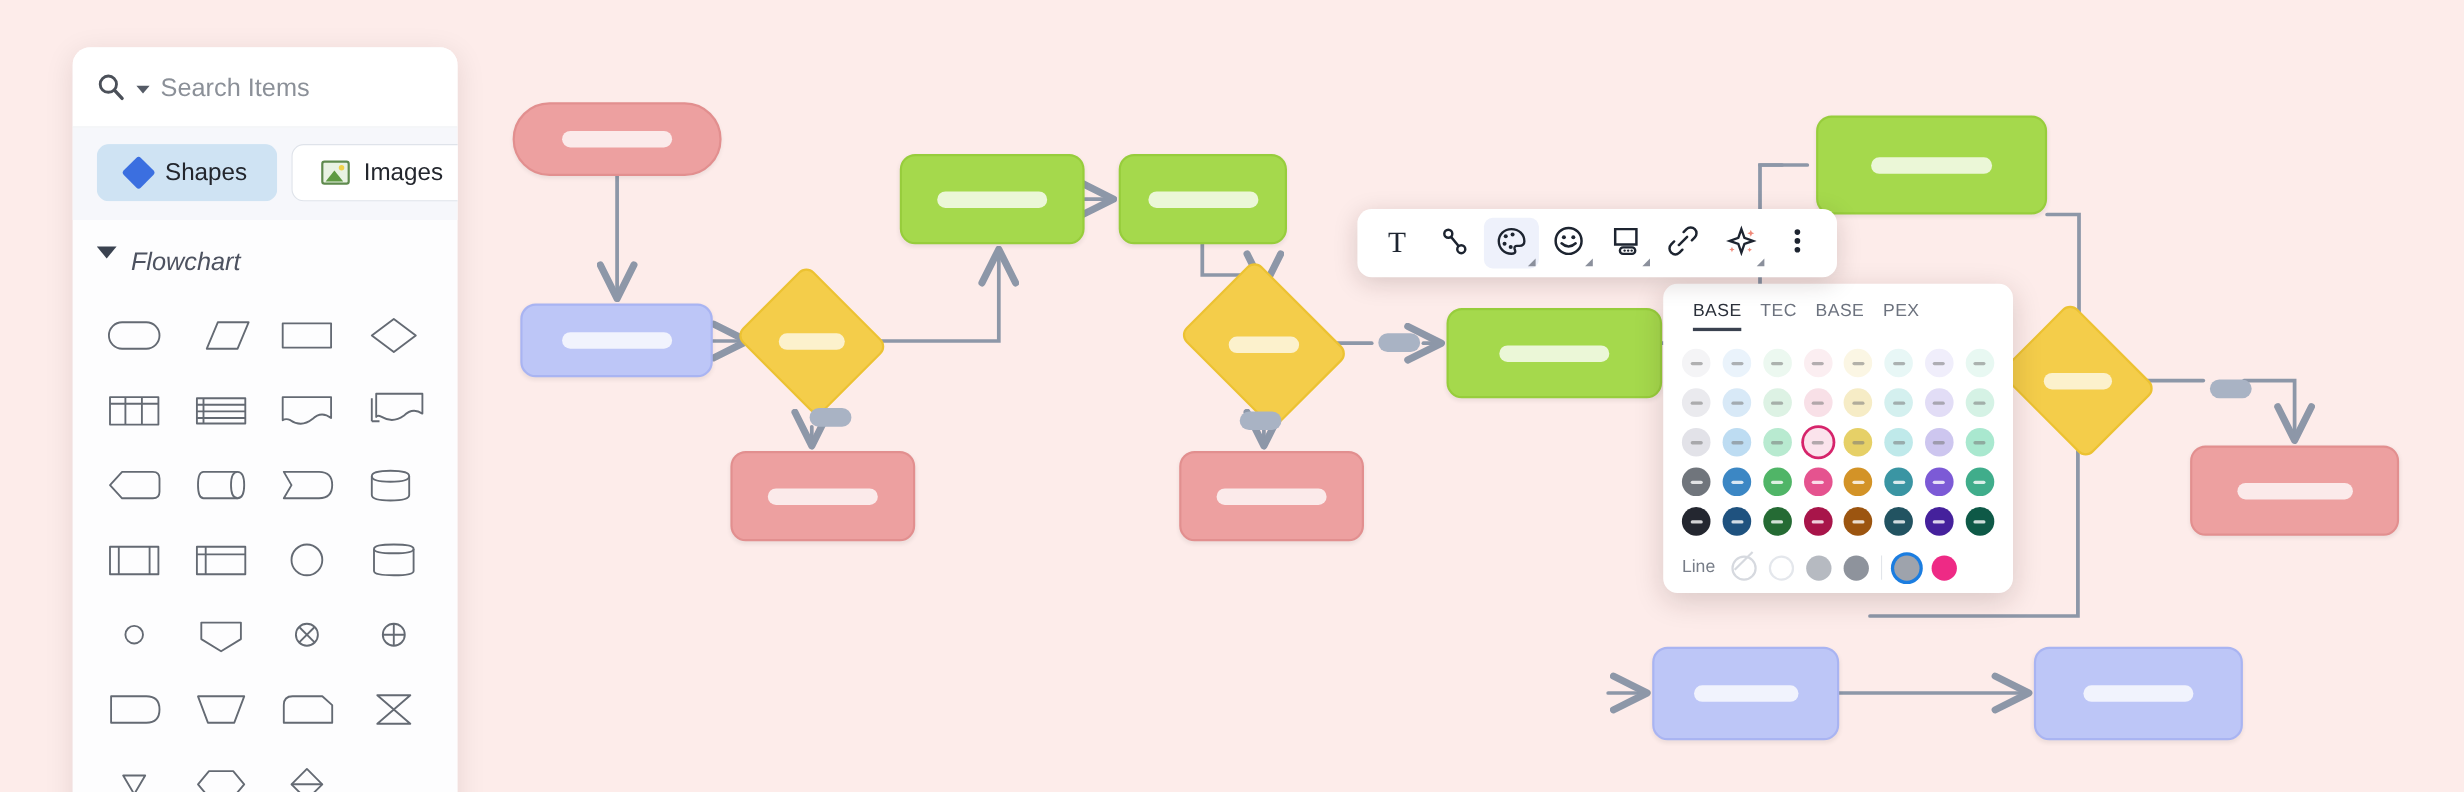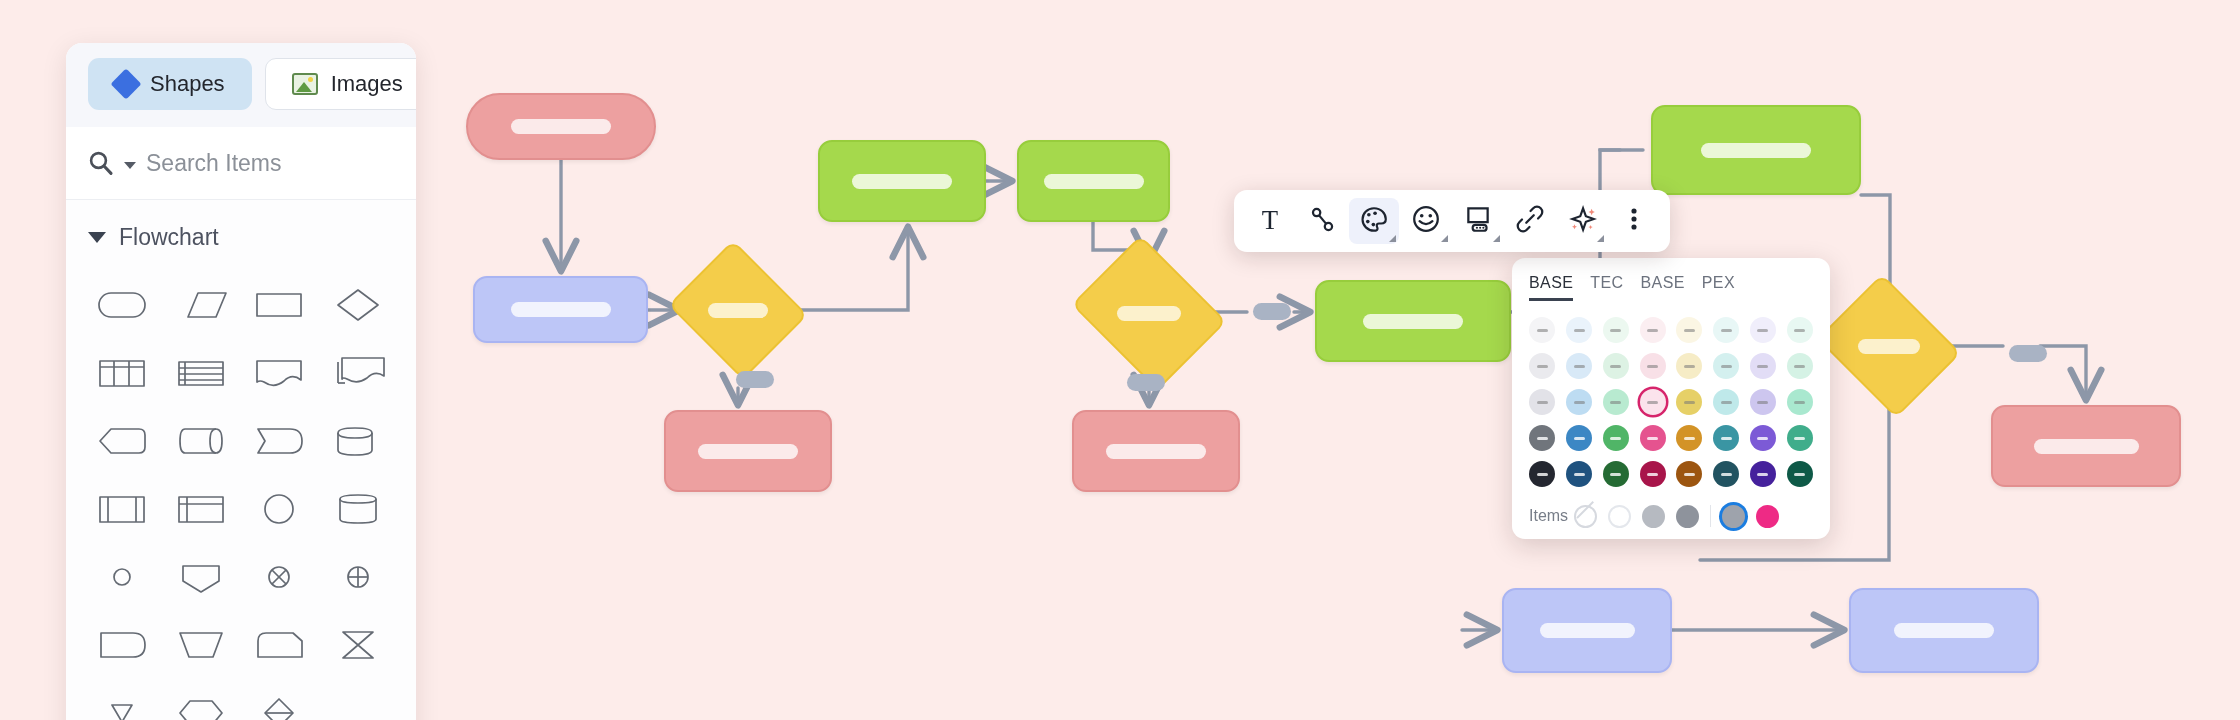--- a/index.html
+++ b/index.html
@@ -111,22 +111,23 @@
     width: 0; height: 0;
     border-left: 8px solid transparent; border-right: 8px solid transparent;
     border-bottom: 10px solid #5f9a43;
   }
   .img-ico:after {
     content:""; position:absolute; right:3px; top:2px;
     width: 5px; height: 5px; border-radius: 50%; background: #f0d24a;
   }
 
   #section-head {
-    display: flex; align-items: center; gap: 13px;
+    display: flex; gap: 13px;
     padding: 24px 22px 6px;
+    font-style: italic;
   }
   .tri-dn {
     width: 0; height: 0;
     border-left: 9px solid transparent; border-right: 9px solid transparent;
     border-top: 11px solid #3a4250;
   }
   #section-head .lbl { font-size: 23px; color: #4d5260; }
 
   #shapegrid {
     display: grid; grid-template-columns: repeat(4, 1fr);
@@ -162,21 +163,21 @@
   }
 
   
   #colorpop {
     position: absolute; left: 1512px; top: 258px;
     width: 318px;
     background: #fff; border-radius: 13px;
     box-shadow: 0 7px 26px rgba(40,20,20,.17);
     z-index: 20; padding: 12px 0 6px;
   }
-  #pal-tabs { display: flex; gap: 17px; padding: 4px 17px 0; }
+  #pal-tabs { display: flex; gap: 17px; padding: 4px 27px 0; }
   .pal-tab {
     font-size: 16px; color: #6c727e; cursor: pointer;
     padding-bottom: 6px; letter-spacing: .4px;
   }
   .pal-tab.active { color: #2b303a; border-bottom: 3px solid #3a4250; }
 
   #swatches {
     display: grid; grid-template-columns: repeat(8, 1fr);
     gap: 6px 4px; padding: 14px 14px 10px;
   }
@@ -313,42 +314,42 @@
   <div id="chips">
       <div class="edge-chip" style="left: 736px; top: 371px;"></div>
       <div class="edge-chip" style="left: 1253px; top: 303px;"></div>
       <div class="edge-chip" style="left: 1127px; top: 374px;"></div>
       <div class="edge-chip" style="left: 2009px; top: 345px;"></div>
     </div>
 </div>
 
 <div id="sidebar">
 
-  <div id="tabrow">
-    <div class="tbtn active">
-      <span class="diamond-ico"></span>
-      <span>Shapes</span>
-    </div>
-    <div class="tbtn plain">
-      <span class="img-ico"></span>
-      <span>Images</span>
-    </div>
-  </div>
-
   <div id="searchbar">
     <span class="mag">
       <svg viewBox="0 0 26 26" width="26" height="26">
         <circle cx="10.5" cy="10.5" r="7.4" fill="none" stroke="#4b5059" stroke-width="2.6"></circle>
         <line x1="16" y1="16" x2="23" y2="23.4" stroke="#4b5059" stroke-width="3.1" stroke-linecap="round"></line>
       </svg>
     </span>
     <span class="caret-dn"></span>
     <input id="search-input" placeholder="Search Items" style="">
   </div>
 
+  <div id="tabrow">
+    <div class="tbtn active">
+      <span class="diamond-ico"></span>
+      <span>Shapes</span>
+    </div>
+    <div class="tbtn plain">
+      <span class="img-ico"></span>
+      <span>Images</span>
+    </div>
+  </div>
+
   <div id="section-head">
     <span class="tri-dn"></span>
     <span class="lbl">Flowchart</span>
   </div>
 
   <div id="shapegrid">
       <div class="shape-cell">
         <svg viewBox="0 0 56 48" width="56" height="48" fill="none" stroke="#646a73" stroke-width="1.7" stroke-linejoin="round">
           <rect x="4" y="12" width="46" height="24" rx="12"></rect>
         </svg>
@@ -778,21 +779,21 @@
         </div>
       </div>
       <div class="sw-wrap">
         <div class="sw lightfg" style="background: rgb(14, 89, 71);">
           <span class="bar"></span>
         </div>
       </div>
     </div>
 
   <div class="lf-row">
-    <span class="lf-lbl">Items</span>
+    <span class="lf-lbl">Line</span>
     <span id="fill-opts" style="display:flex;gap:11px;align-items:center">
         <div class="ring none"></div>
         <div class="dot white"></div>
         <div class="dot lgray"></div>
         <div class="dot dgray"></div>
         <div class="vdiv"></div>
         <div class="dot gsel"></div>
         <div class="dot pink"></div>
       </span>
   </div>

